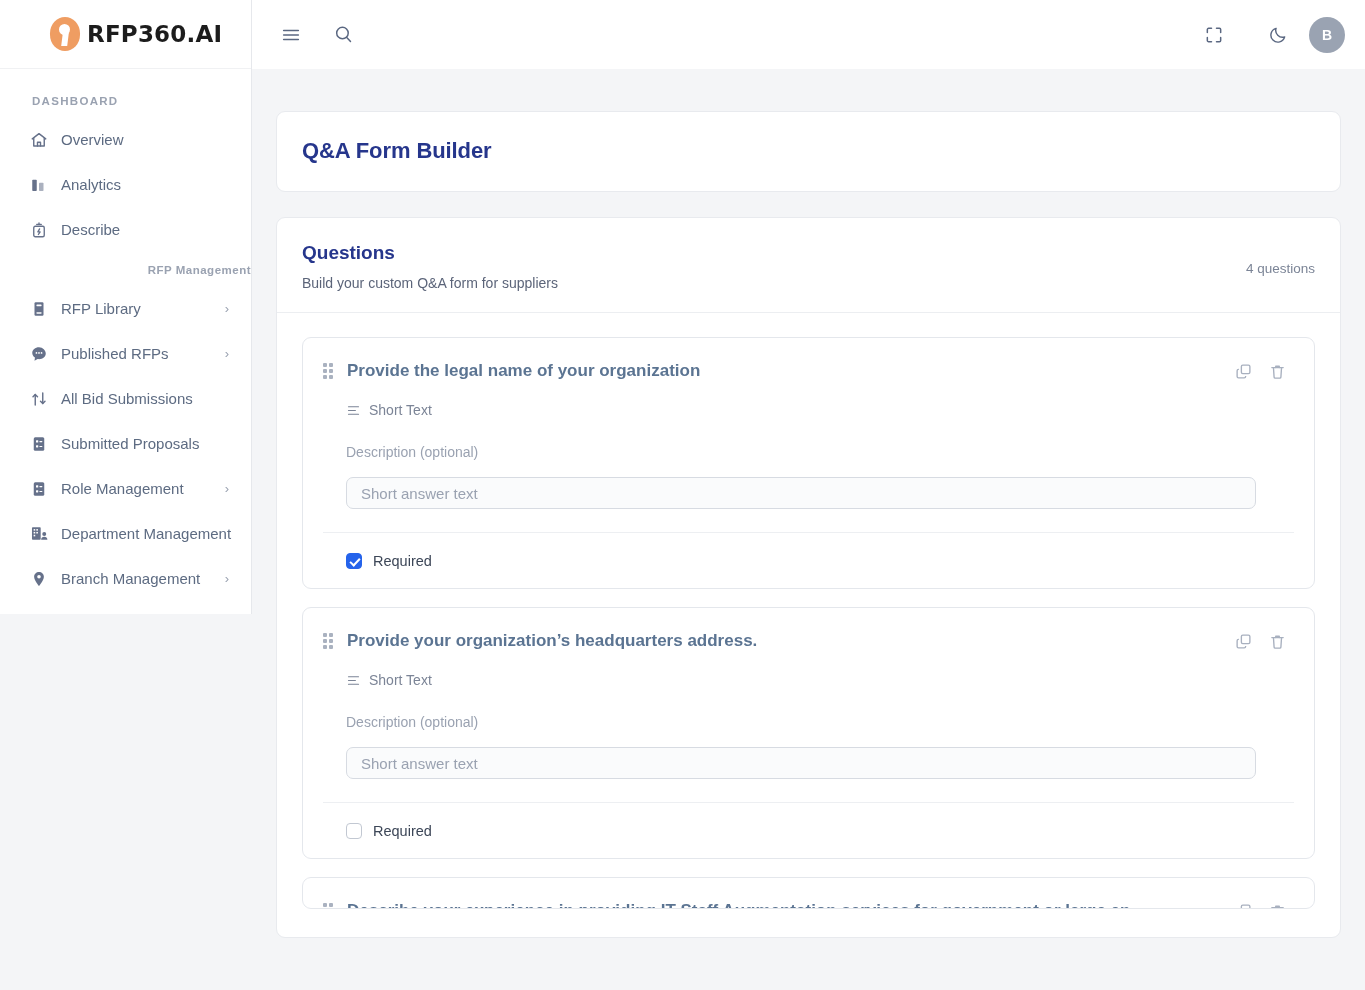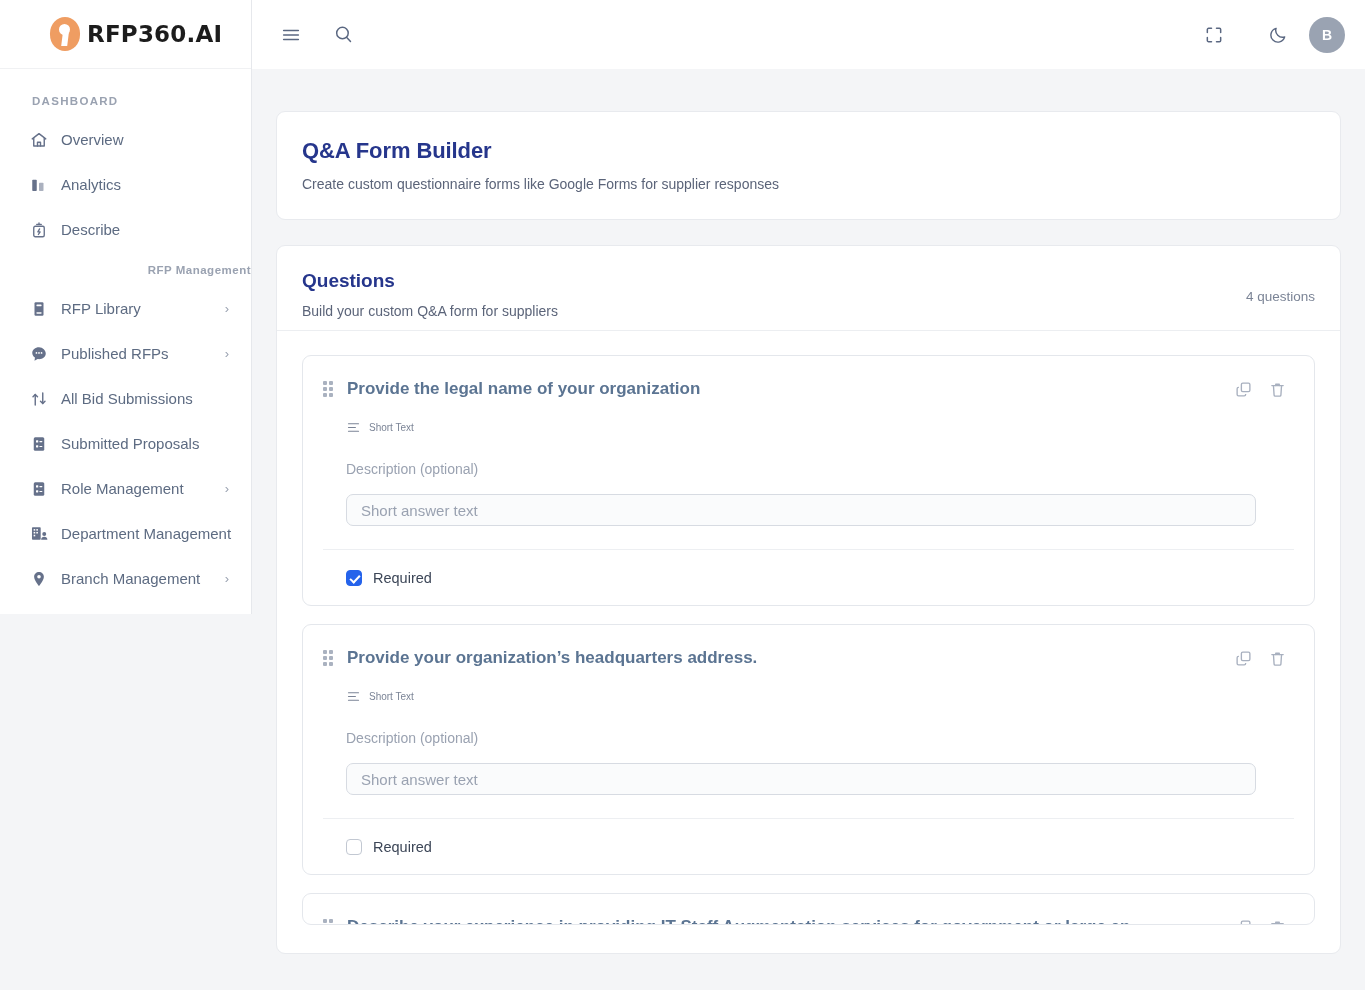--- a/index.html
+++ b/index.html
@@ -132,21 +132,21 @@
     letter-spacing: -0.1px;
   }
   .page-sub {
     margin-top: 12px;
     font-size: 14px;
     color: #5b6479;
   }
 
   .q-card { margin-top: 25px; overflow: hidden; }
   .q-head {
-    padding: 24px 25px 11px 25px;
+    padding: 24px 25px 21px 25px;
     border-bottom: 1px solid #eceef1;
     display: flex; align-items: flex-start;
   }
   .q-head-left { flex: 1 1 auto; }
   .q-head-title {
     font-size: 19px; font-weight: 700;
     color: #26368c;
   }
   .q-head-sub {
     margin-top: 11px;
@@ -198,21 +198,21 @@
     width: 34px; height: 30px;
     display: flex; align-items: center; justify-content: center;
     color: #a8b0bf;
     cursor: pointer;
     border-radius: 5px;
   }
 
   .q-body { padding: 12px 0 0 23px; }
   .q-type {
     display: flex; align-items: center;
-    font-size: 10px;
+    font-size: 14px;
     color: #7b8496;
   }
   .q-type svg { margin-right: 8px; flex: none; }
   .q-desc {
     margin-top: 26px;
     font-size: 14px;
     color: #9aa2b1;
   }
   .q-input {
     margin-top: 17px;
@@ -431,21 +431,20 @@
           <path d="M20 14.3A8.2 8.2 0 0 1 9.7 4 8.4 8.4 0 1 0 20 14.3z"></path>
         </svg>
     </div>
     <div class="avatar">B</div>
   </header>
 
   <main class="main">
 
     <section class="card page-head">
       <h1 class="page-title">Q&amp;A Form Builder</h1>
-      <p class="page-sub">Create custom questionnaire forms like Google Forms for supplier responses</p>
     </section>
 
     <section class="card q-card">
       <div class="q-head">
         <div class="q-head-left">
           <h2 class="q-head-title">Questions</h2>
           <p class="q-head-sub">Build your custom Q&amp;A form for suppliers</p>
         </div>
         <div class="q-count">4 questions</div>
       </div>

